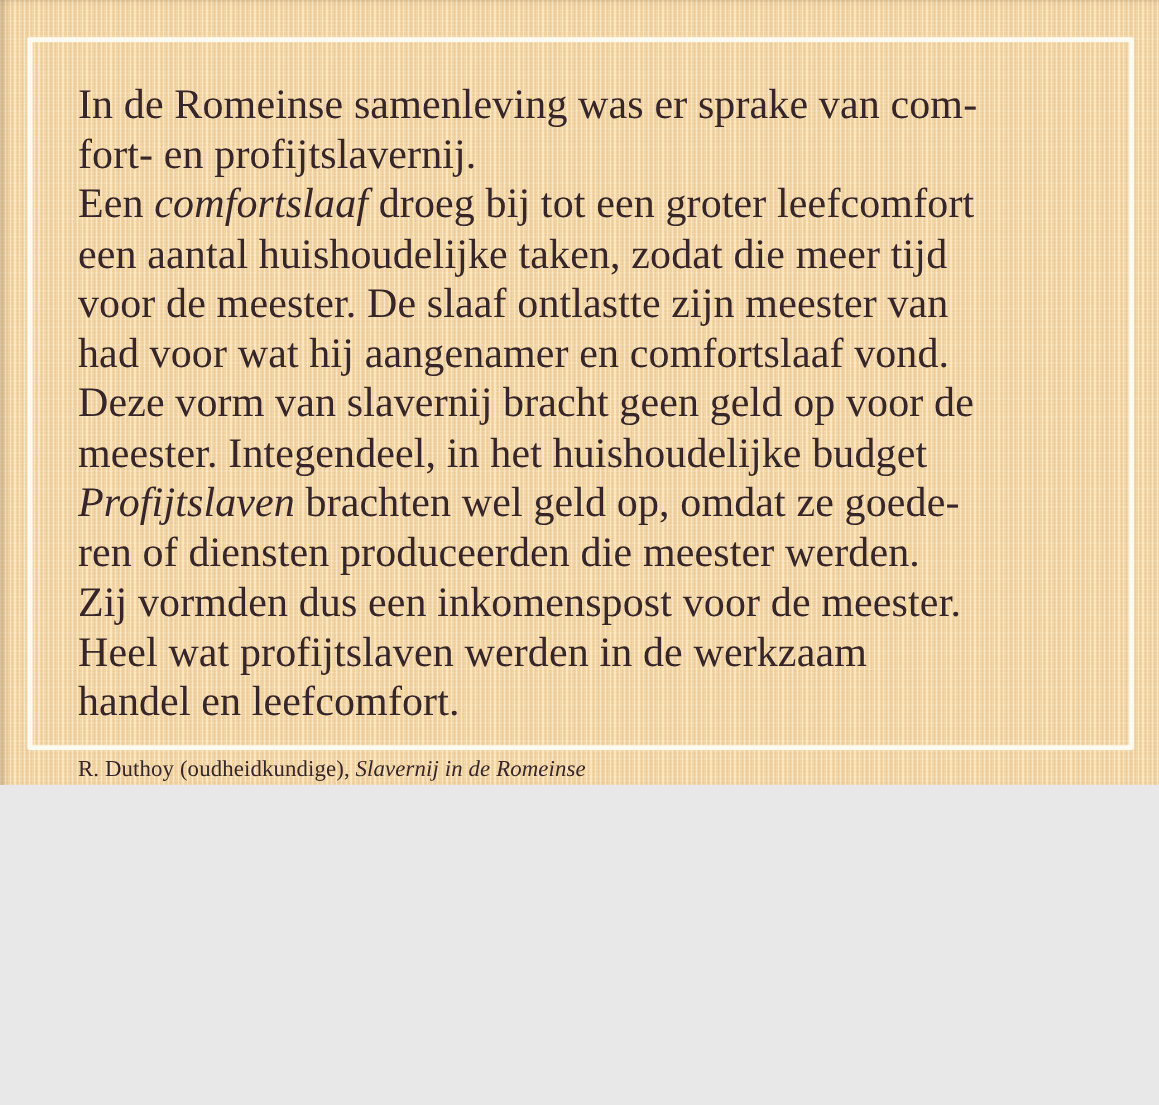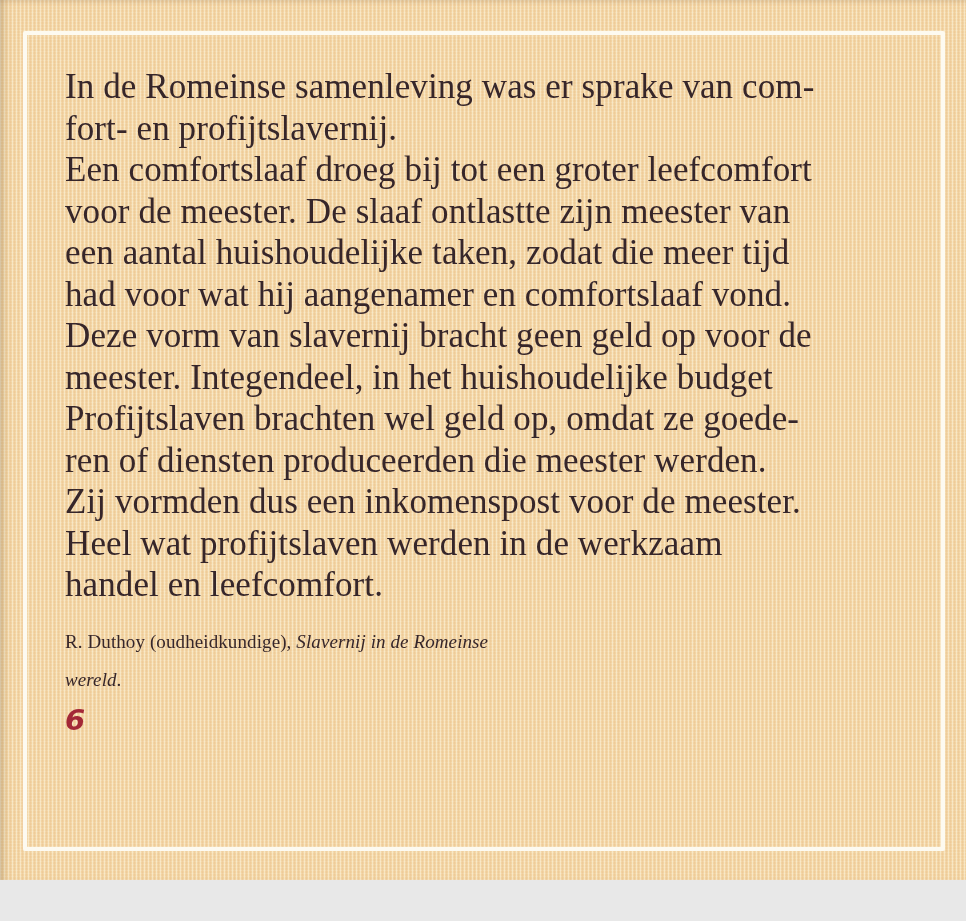--- a/index.html
+++ b/index.html
@@ -9,21 +9,21 @@
     --accent: #a32837;
   }
   html,body{margin:0;padding:0;}
   body{
     width:966px;height:921px;
     font-family:"Liberation Serif","DejaVu Serif",serif;
     background:#e8e8e8;
   }
   .page{
     position:relative;
-    width:966px;height:880px;
+    width:966px;height:654px;
     overflow:hidden;
     background-color:var(--bg);
     background-image:
       repeating-linear-gradient(90deg,
         rgba(255,250,233,0.45) 0px, rgba(255,250,233,0.45) 1px,
         rgba(246,216,160,0.0) 1px, rgba(246,216,160,0.0) 2px,
         rgba(231,184,136,0.30) 2px, rgba(231,184,136,0.30) 3px,
         rgba(246,216,160,0.0) 3px, rgba(246,216,160,0.0) 4px),
       repeating-linear-gradient(0deg,
         rgba(255,250,235,0.14) 0px, rgba(255,250,235,0.14) 1px,
@@ -43,21 +43,21 @@
   .content{
     position:absolute;
     left:65px; top:66px; right:30px;
     font-size:35px;
     line-height:41.5px;
     letter-spacing:0.1px;
   }
   .content .line{
     white-space:nowrap;
   }
-  .content .seg-italic{ }
+  .content .seg-italic{ font-style:italic; }
   .attribution{
     margin-top:17px;
     font-size:19px;
     line-height:38px;
   }
   .attribution .line{ white-space:nowrap; }
   .attribution .seg-italic{ font-style:italic; }
   .page-number{
     margin-top:5px;
     font-family:"DejaVu Sans","Liberation Sans",sans-serif;
@@ -71,22 +71,22 @@
 </head>
 <body>
 
 <div class="page">
   <div class="frame"></div>
   <div class="content">
     <div id="main-lines">
         <div class="line"><span class="seg">In de Romeinse samenleving was er sprake van com-</span></div>
         <div class="line"><span class="seg">fort- en profijtslavernij.</span></div>
         <div class="line"><span class="seg">Een </span><span class="seg-italic">comfortslaaf</span><span class="seg"> droeg bij tot een groter leefcomfort</span></div>
+        <div class="line"><span class="seg">een aantal huishoudelijke taken, zodat die meer tijd</span></div>
         <div class="line"><span class="seg">voor de meester. De slaaf ontlastte zijn meester van</span></div>
-        <div class="line"><span class="seg">een aantal huishoudelijke taken, zodat die meer tijd</span></div>
         <div class="line"><span class="seg">had voor wat hij aangenamer en comfortslaaf vond.</span></div>
         <div class="line"><span class="seg">Deze vorm van slavernij bracht geen geld op voor de</span></div>
         <div class="line"><span class="seg">meester. Integendeel, in het huishoudelijke budget</span></div>
         <div class="line"><span class="seg-italic">Profijtslaven</span><span class="seg"> brachten wel geld op, omdat ze goede-</span></div>
         <div class="line"><span class="seg">ren of diensten produceerden die meester werden.</span></div>
         <div class="line"><span class="seg">Zij vormden dus een inkomenspost voor de meester.</span></div>
         <div class="line"><span class="seg">Heel wat profijtslaven werden in de werkzaam</span></div>
         <div class="line"><span class="seg">handel en leefcomfort.</span></div>
       </div>
     <div class="attribution" id="attribution-lines">

